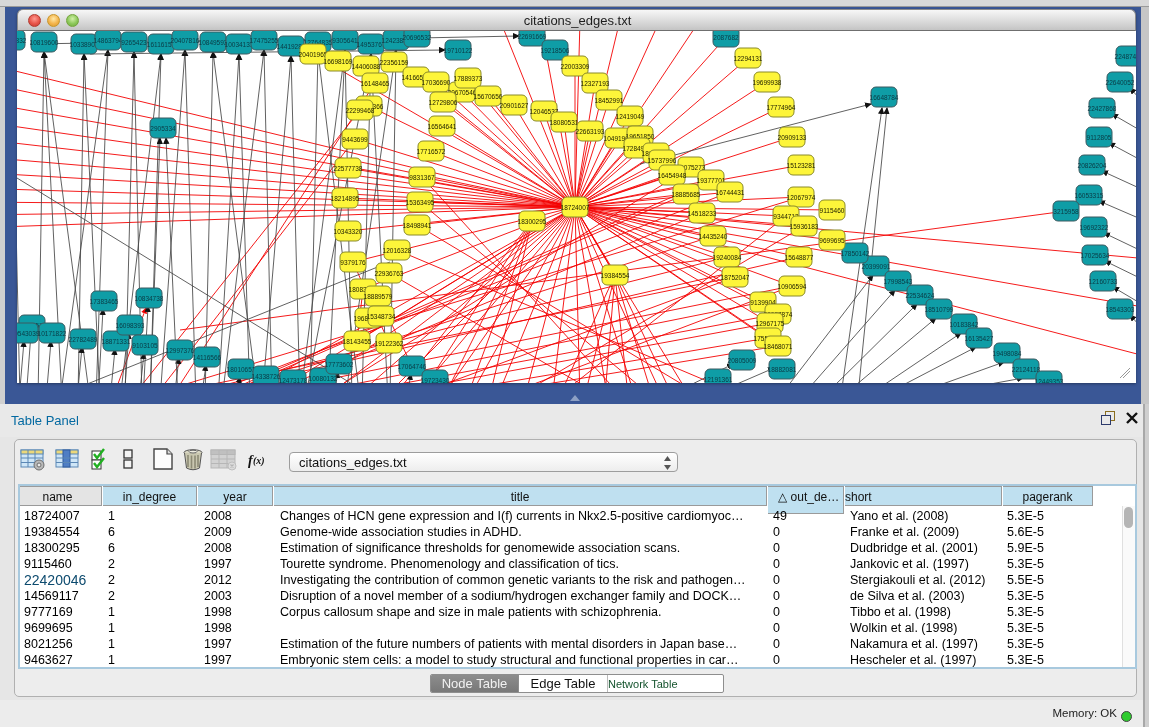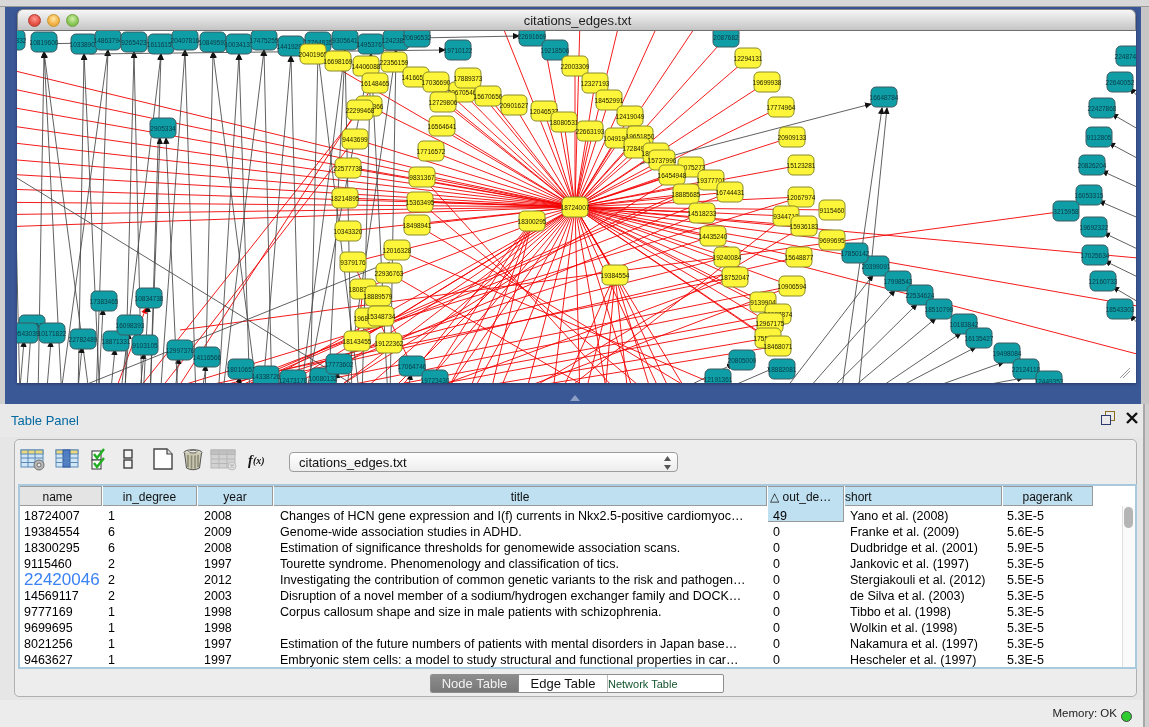--- a/index.html
+++ b/index.html
@@ -604,21 +604,21 @@
       <path d="M5.5 15 L9 10 H2 Z" fill="#555"></path>
     </svg>
 </div>
 
 <div class="abs" style="left:18px;top:484px;width:1119px;height:185px;background:#fff;overflow:hidden;border:2px solid #a8c9de">
   <div class="abs" style="left:0;top:0;width:1115px;height:181px">
     <div style="position:absolute;left:-6px;top:0;width:88px;height:20px;background:#e4e4e4;border-right:1px solid #9a9a9a;border-top:1px solid #9a9a9a;border-bottom:1px solid #9a9a9a;font-size:12px;text-align:center;line-height:20px;color:#111">name</div>
 <div style="position:absolute;left:83px;top:0;width:94px;height:20px;background:#bfe0f0;border-right:1px solid #9a9a9a;border-top:1px solid #9a9a9a;border-bottom:1px solid #9a9a9a;font-size:12px;text-align:center;line-height:20px;color:#111">in_degree</div>
 <div style="position:absolute;left:178px;top:0;width:75px;height:20px;background:#bfe0f0;border-right:1px solid #9a9a9a;border-top:1px solid #9a9a9a;border-bottom:1px solid #9a9a9a;font-size:12px;text-align:center;line-height:20px;color:#111">year</div>
 <div style="position:absolute;left:254px;top:0;width:493px;height:20px;background:#bfe0f0;border-right:1px solid #9a9a9a;border-top:1px solid #9a9a9a;border-bottom:1px solid #9a9a9a;font-size:12px;text-align:center;line-height:20px;color:#111">title</div>
-<div style="position:absolute;left:748px;top:0;width:76px;height:36px;background:#bfe0f0;border-right:1px solid #9a9a9a;border-top:1px solid #9a9a9a;border-bottom:1px solid #9a9a9a;font-size:12px;text-align:left;padding-left:2px;line-height:20px;color:#111">△ out_de…</div>
+<div style="position:absolute;left:748px;top:0;width:76px;height:28px;background:#bfe0f0;border-right:1px solid #9a9a9a;border-top:1px solid #9a9a9a;border-bottom:1px solid #9a9a9a;font-size:12px;text-align:left;padding-left:10px;line-height:20px;color:#111">△ out_de…</div>
 <div style="position:absolute;left:825px;top:0;width:157px;height:20px;background:#bfe0f0;border-right:1px solid #9a9a9a;border-top:1px solid #9a9a9a;border-bottom:1px solid #9a9a9a;font-size:12px;text-align:left;line-height:20px;color:#111">short</div>
 <div style="position:absolute;left:983px;top:0;width:90px;height:20px;background:#bfe0f0;border-right:1px solid #9a9a9a;border-top:1px solid #9a9a9a;border-bottom:1px solid #9a9a9a;font-size:12px;text-align:center;line-height:20px;color:#111">pagerank</div>
     <div style="position:absolute;left:4px;top:22px;height:16px;line-height:16px;font-size:12.5px;color:#000;white-space:nowrap">18724007</div>
 <div style="position:absolute;left:88px;top:22px;height:16px;line-height:16px;font-size:12.5px;color:#000;white-space:nowrap">1</div>
 <div style="position:absolute;left:184px;top:22px;height:16px;line-height:16px;font-size:12.5px;color:#000;white-space:nowrap">2008</div>
 <div style="position:absolute;left:260px;top:22px;height:16px;line-height:16px;font-size:12.5px;color:#000;white-space:nowrap">Changes of HCN gene expression and I(f) currents in Nkx2.5-positive cardiomyoc…</div>
 <div style="position:absolute;left:753px;top:22px;height:16px;line-height:16px;font-size:12.5px;color:#000;white-space:nowrap">49</div>
 <div style="position:absolute;left:830px;top:22px;height:16px;line-height:16px;font-size:12.5px;color:#000;white-space:nowrap">Yano et al. (2008)</div>
 <div style="position:absolute;left:987px;top:22px;height:16px;line-height:16px;font-size:12.5px;color:#000;white-space:nowrap">5.3E-5</div>
 <div style="position:absolute;left:4px;top:38px;height:16px;line-height:16px;font-size:12.5px;color:#000;white-space:nowrap">19384554</div>
@@ -635,21 +635,21 @@
 <div style="position:absolute;left:753px;top:54px;height:16px;line-height:16px;font-size:12.5px;color:#000;white-space:nowrap">0</div>
 <div style="position:absolute;left:830px;top:54px;height:16px;line-height:16px;font-size:12.5px;color:#000;white-space:nowrap">Dudbridge et al. (2001)</div>
 <div style="position:absolute;left:987px;top:54px;height:16px;line-height:16px;font-size:12.5px;color:#000;white-space:nowrap">5.9E-5</div>
 <div style="position:absolute;left:4px;top:70px;height:16px;line-height:16px;font-size:12.5px;color:#000;white-space:nowrap">9115460</div>
 <div style="position:absolute;left:88px;top:70px;height:16px;line-height:16px;font-size:12.5px;color:#000;white-space:nowrap">2</div>
 <div style="position:absolute;left:184px;top:70px;height:16px;line-height:16px;font-size:12.5px;color:#000;white-space:nowrap">1997</div>
 <div style="position:absolute;left:260px;top:70px;height:16px;line-height:16px;font-size:12.5px;color:#000;white-space:nowrap">Tourette syndrome. Phenomenology and classification of tics.</div>
 <div style="position:absolute;left:753px;top:70px;height:16px;line-height:16px;font-size:12.5px;color:#000;white-space:nowrap">0</div>
 <div style="position:absolute;left:830px;top:70px;height:16px;line-height:16px;font-size:12.5px;color:#000;white-space:nowrap">Jankovic et al. (1997)</div>
 <div style="position:absolute;left:987px;top:70px;height:16px;line-height:16px;font-size:12.5px;color:#000;white-space:nowrap">5.3E-5</div>
-<div style="position:absolute;left:4px;top:86px;height:16px;line-height:16px;font-size:17px;color:#3b82f6;white-space:nowrap">22420046</div>
+<div style="position:absolute;left:4px;top:86px;height:16px;line-height:16px;font-size:14px;color:#0c4a6e;white-space:nowrap">22420046</div>
 <div style="position:absolute;left:88px;top:86px;height:16px;line-height:16px;font-size:12.5px;color:#000;white-space:nowrap">2</div>
 <div style="position:absolute;left:184px;top:86px;height:16px;line-height:16px;font-size:12.5px;color:#000;white-space:nowrap">2012</div>
 <div style="position:absolute;left:260px;top:86px;height:16px;line-height:16px;font-size:12.5px;color:#000;white-space:nowrap">Investigating the contribution of common genetic variants to the risk and pathogen…</div>
 <div style="position:absolute;left:753px;top:86px;height:16px;line-height:16px;font-size:12.5px;color:#000;white-space:nowrap">0</div>
 <div style="position:absolute;left:830px;top:86px;height:16px;line-height:16px;font-size:12.5px;color:#000;white-space:nowrap">Stergiakouli et al. (2012)</div>
 <div style="position:absolute;left:987px;top:86px;height:16px;line-height:16px;font-size:12.5px;color:#000;white-space:nowrap">5.5E-5</div>
 <div style="position:absolute;left:4px;top:102px;height:16px;line-height:16px;font-size:12.5px;color:#000;white-space:nowrap">14569117</div>
 <div style="position:absolute;left:88px;top:102px;height:16px;line-height:16px;font-size:12.5px;color:#000;white-space:nowrap">2</div>
 <div style="position:absolute;left:184px;top:102px;height:16px;line-height:16px;font-size:12.5px;color:#000;white-space:nowrap">2003</div>
 <div style="position:absolute;left:260px;top:102px;height:16px;line-height:16px;font-size:12.5px;color:#000;white-space:nowrap">Disruption of a novel member of a sodium/hydrogen exchanger family and DOCK…</div>

